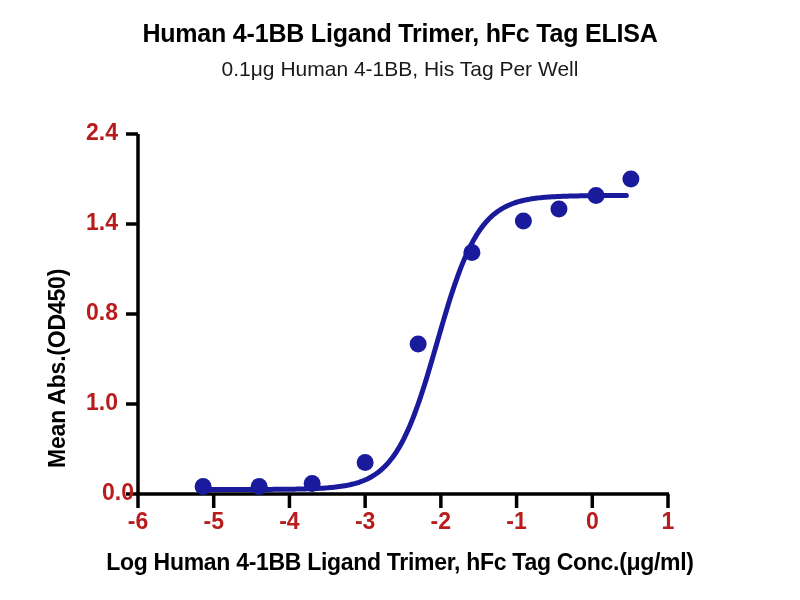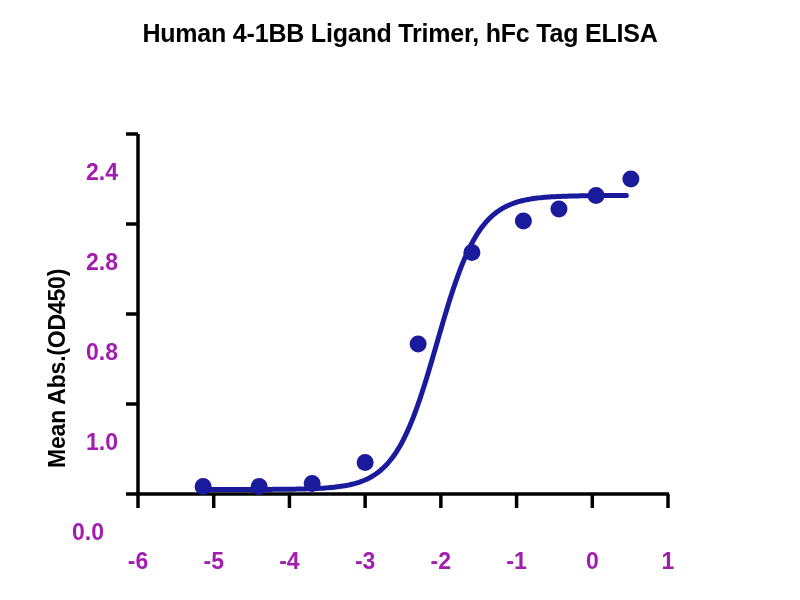--- a/index.html
+++ b/index.html
@@ -62,42 +62,43 @@
     transform: rotate(-90deg);
     white-space: nowrap;
     left: 44px;
     top: 468px;
     letter-spacing: -0.2px;
   }
   .tick-label {
     position: absolute;
     font-weight: bold;
     font-size: 23px;
-    color: #a21caf;
+    color: #b91c1c;
     white-space: nowrap;
-    margin-top: 40px;
   }
   .ytick-label {
     text-align: right;
     width: 70px;
   }
   .xtick-label {
     text-align: center;
     width: 40px;
   }
   svg { display: block; }
 </style>
 </head>
 <body>
 
 <div id="figure">
 
   <div class="title" id="chart-title">Human 4-1BB Ligand Trimer, hFc Tag ELISA</div>
+  <div class="subtitle" id="chart-subtitle">0.1μg Human 4-1BB, His Tag Per Well</div>
 
   <div id="y-axis-label">Mean Abs.(OD450)</div>
+  <div id="x-axis-label">Log Human 4-1BB Ligand Trimer, hFc Tag Conc.(μg/ml)</div>
 
   <svg id="plot" width="800" height="600" viewBox="0 0 800 600">
     <g id="axes">
       <line id="y-axis-line" x1="138" y1="134" x2="138" y2="494" stroke="#000" stroke-width="3.5"></line>
       <line id="x-axis-line" x1="136" y1="494" x2="669" y2="494" stroke="#000" stroke-width="3.5"></line>
     </g>
     <g id="y-ticks">
         <line x1="126" y1="494" x2="138" y2="494" stroke="#000" stroke-width="3.5"></line>
         <line x1="126" y1="404" x2="138" y2="404" stroke="#000" stroke-width="3.5"></line>
         <line x1="126" y1="314" x2="138" y2="314" stroke="#000" stroke-width="3.5"></line>
@@ -123,24 +124,24 @@
         <circle cx="418.14" cy="344.00" r="8.5" fill="#1a1a9c"></circle>
         <circle cx="471.90" cy="252.50" r="8.5" fill="#1a1a9c"></circle>
         <circle cx="523.39" cy="221.00" r="8.5" fill="#1a1a9c"></circle>
         <circle cx="558.97" cy="209.00" r="8.5" fill="#1a1a9c"></circle>
         <circle cx="596.07" cy="195.50" r="8.5" fill="#1a1a9c"></circle>
         <circle cx="630.90" cy="179.00" r="8.5" fill="#1a1a9c"></circle>
       </g>
   </svg>
 
   <div id="ytick-labels">
-      <div class="tick-label ytick-label" style="left: 34px; top: 479px;">0.0</div>
+      <div class="tick-label ytick-label" style="left: 64px; top: 479px;">0.0</div>
       <div class="tick-label ytick-label" style="left: 48px; top: 389px;">1.0</div>
       <div class="tick-label ytick-label" style="left: 48px; top: 299px;">0.8</div>
-      <div class="tick-label ytick-label" style="left: 48px; top: 209px;">2.8</div>
+      <div class="tick-label ytick-label" style="left: 48px; top: 209px;">1.4</div>
       <div class="tick-label ytick-label" style="left: 48px; top: 119px;">2.4</div>
     </div>
   <div id="xtick-labels">
       <div class="tick-label xtick-label" style="left: 118px; top: 508px;">-6</div>
       <div class="tick-label xtick-label" style="left: 193.714px; top: 508px;">-5</div>
       <div class="tick-label xtick-label" style="left: 269.429px; top: 508px;">-4</div>
       <div class="tick-label xtick-label" style="left: 345.143px; top: 508px;">-3</div>
       <div class="tick-label xtick-label" style="left: 420.857px; top: 508px;">-2</div>
       <div class="tick-label xtick-label" style="left: 496.571px; top: 508px;">-1</div>
       <div class="tick-label xtick-label" style="left: 572.286px; top: 508px;">0</div>

